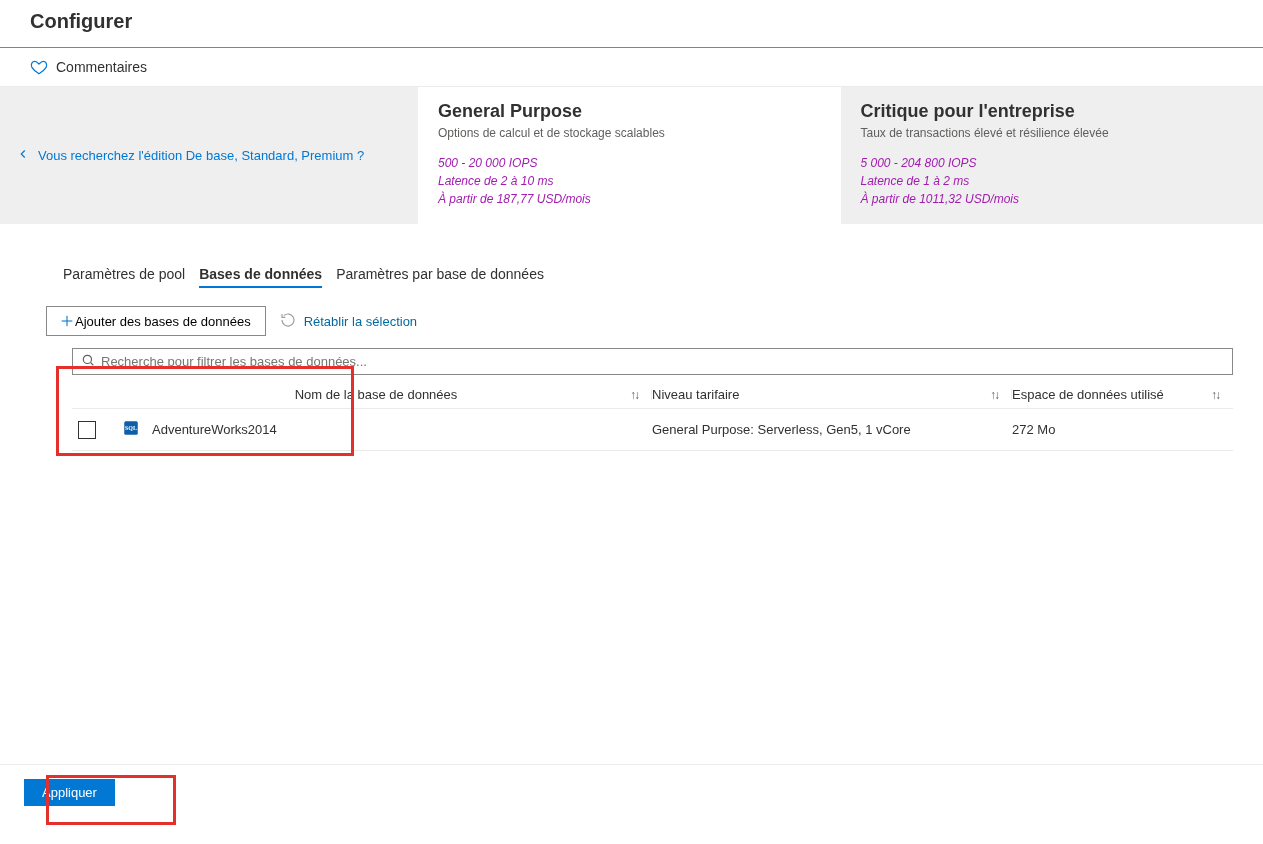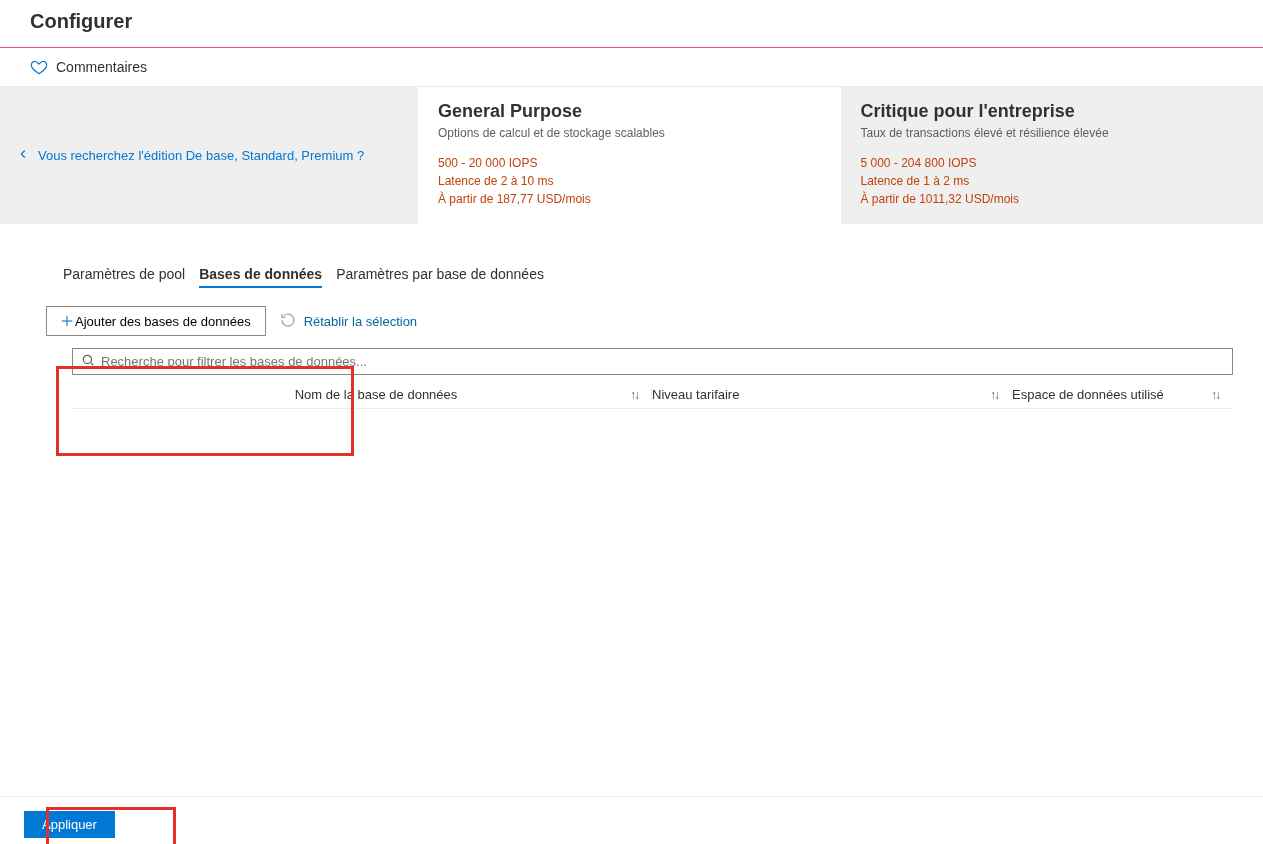--- a/index.html
+++ b/index.html
@@ -56,22 +56,23 @@
     font-weight: 600;
     margin-bottom: 4px;
   }
   .tier-card .subtitle {
     font-size: 12px;
     color: #605e5c;
     margin-bottom: 14px;
   }
   .tier-card .specline {
     font-size: 12px;
-    color: #c2410c;
+    color: #a21caf;
     line-height: 1.5;
+    font-style: italic;
   }
   .content {
     padding: 18px 30px 0 46px;
   }
   .tabs {
     display: flex;
     gap: 14px;
     margin: 24px 0 18px 17px;
     font-size: 14px;
   }
@@ -181,21 +182,21 @@
     display: flex;
     align-items: center;
     gap: 12px;
   }
   .sortarrows { font-size: 12px; color: #605e5c; letter-spacing: -2px; }
   .footer {
     position: fixed;
     bottom: 0; left: 0; right: 0;
     background: #fff;
     border-top: 1px solid #edebe9;
-    padding: 14px 24px 6px 24px;
+    padding: 14px 24px 38px 24px;
   }
   .hl-box-apply {
     position: absolute;
     left: 22px;
     top: -4px;
     width: 130px;
     height: 50px;
     border: 3px solid #e3302a;
     pointer-events: none;
   }
@@ -296,20 +297,38 @@
       </div>
       <div class="sortcol">
         <span>Niveau tarifaire</span>
         <span class="sortarrows">↑↓</span>
       </div>
       <div class="sortcol">
         <span>Espace de données utilisé</span>
         <span class="sortarrows">↑↓</span>
       </div>
     </div>
+    <div class="tbody">
+      <div class="row">
+        <div>
+            <div class="check"></div>
+          </div>
+        <div class="dbname">
+          <span>
+            <svg width="18" height="18" viewBox="0 0 24 24">
+                <rect x="3" y="3" width="18" height="18" rx="2" fill="#0f5ea8"></rect>
+                <text x="12" y="15" text-anchor="middle" font-size="8" font-family="Segoe UI" fill="#fff" font-weight="600">SQL</text>
+              </svg>
+          </span>
+          <span>AdventureWorks2014</span>
+        </div>
+        <div>General Purpose: Serverless, Gen5, 1 vCore</div>
+        <div>272 Mo</div>
+      </div>
+    </div>
   </div>
 </div>
 
 <div class="hl-box-db"></div>
 
 <div class="footer">
   <div class="footer-inner">
     <div class="hl-box-apply"></div>
     <button class="btn-primary">Appliquer</button>
   </div>

